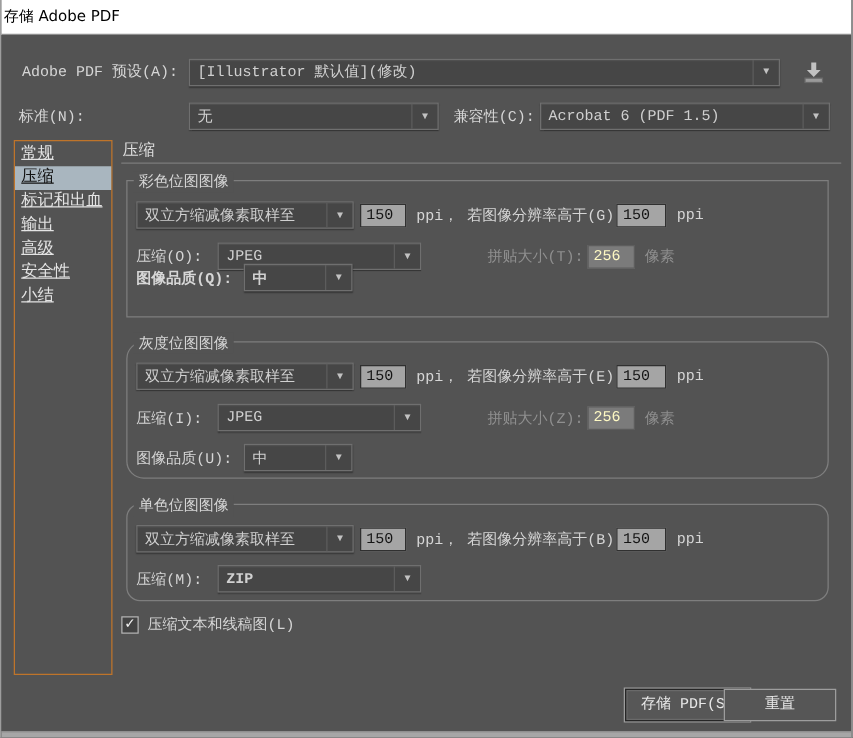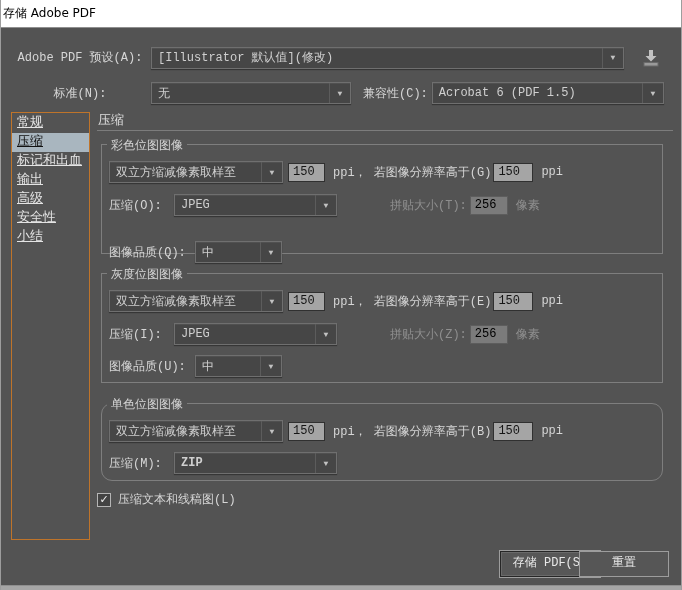--- a/index.html
+++ b/index.html
@@ -39,21 +39,21 @@
     width: 21px; align-self: stretch; border-left: 1px solid #5c5c5c;
     display: flex; align-items: center; justify-content: center;
     font-size: 8px; color: #c2c2c2;
   }
 
   .input {
     height: 19px; background: #a5a5a5; color: #151515;
     border: 1px solid #303030; padding: 0 4px; line-height: 17px;
     white-space: nowrap; overflow: hidden;
   }
-  .input.disabled { background: #7b7b7b; color: #000000; border-color: #5d5d5d; }
+  .input.disabled { background: #7b7b7b; color: #fef9c3; border-color: #5d5d5d; }
 
   .sidebar {
     position: absolute; left: 10px; top: 112px; width: 79px; height: 428px;
     border: 1px solid #bf742a; background: #535353; padding-top: 1px;
   }
   .side-item { font-size: 13px; color: #e4e4e4; padding: 1px 0 2px 5px; line-height: 16px; cursor: default; white-space: nowrap; text-decoration: underline; }
   .side-item.selected { background: #a9b6bf; color: #121212; }
 
   .panel-title { position: absolute; left: 97px; top: 111px; font-size: 13px; color: #dedede; }
   .panel-sep { position: absolute; left: 96px; top: 130px; width: 576px; height: 1px; background: #7c7c7c; }
@@ -102,21 +102,21 @@
     </div>
     <div class="save-icon-btn">
       <svg width="22" height="18" viewBox="0 0 22 18">
         <path d="M9 1 h4 v6 h3.5 l-5.5 5.5 -5.5 -5.5 h3.5 z" fill="#c2c2c2"></path>
         <rect x="4" y="13.5" width="14" height="3.5" fill="#9a9a9a" stroke="#6a6a6a" stroke-width="1"></rect>
       </svg>
     </div>
   </div>
 
   <div class="hrow" style="left:14px; top:82px; height:22px;">
-    <span class="label" style="width:130px; text-align:center; margin-right:6px;">标准(N):</span>
+    <span class="label" style="width:130px; text-align:left; margin-right:6px;">标准(N):</span>
     <div class="combo" style="width:200px;">
       <span class="txt">无</span>
       <span class="arrow">▼</span>
     </div>
     <span class="label" style="margin-left:12px;">兼容性(C):</span>
     <div class="combo" style="width:232px; margin-left:4px;">
       <span class="txt">Acrobat 6 (PDF 1.5)</span>
       <span class="arrow">▼</span>
     </div>
   </div>
@@ -149,30 +149,30 @@
     <div class="frow" style="top:49px;">
       <span class="label" style="width:65px;">压缩(O):</span>
       <div class="combo" style="width:163px;">
         <span class="txt">JPEG</span>
         <span class="arrow">▼</span>
       </div>
       <span class="label dim" style="margin-left:53px;font-family:Liberation Mono, monospace;">拼贴大小(T):</span>
       <div class="input disabled" style="width:38px; margin-left:3px;">256</div>
       <span class="label dim" style="margin-left:8px;">像素</span>
     </div>
-    <div class="frow" style="top:96px;">
+    <div class="frow" style="top:66px;font-weight:bold;">
       <span class="label" style="width:86px;">图像品质(Q):</span>
       <div class="combo" style="width:87px;">
         <span class="txt">中</span>
         <span class="arrow">▼</span>
       </div>
     </div>
   </div>
 
-  <div class="fieldset" style="left:100px; top:273px; height:110px;">
+  <div class="fieldset" style="left:100px; top:273px; height:110px;border-radius:14px;">
     <div class="legend">灰度位图图像</div>
     <div class="frow" style="top:16px;">
       <div class="combo" style="width:174px;">
         <span class="txt">双立方缩减像素取样至</span>
         <span class="arrow">▼</span>
       </div>
       <div class="input" style="width:37px; margin-left:5px;">150</div>
       <span class="label" style="margin-left:8px;">ppi， 若图像分辨率高于(E)</span>
       <div class="input" style="width:40px; margin-left:2px;">150</div>
       <span class="label" style="margin-left:8px;">ppi</span>

